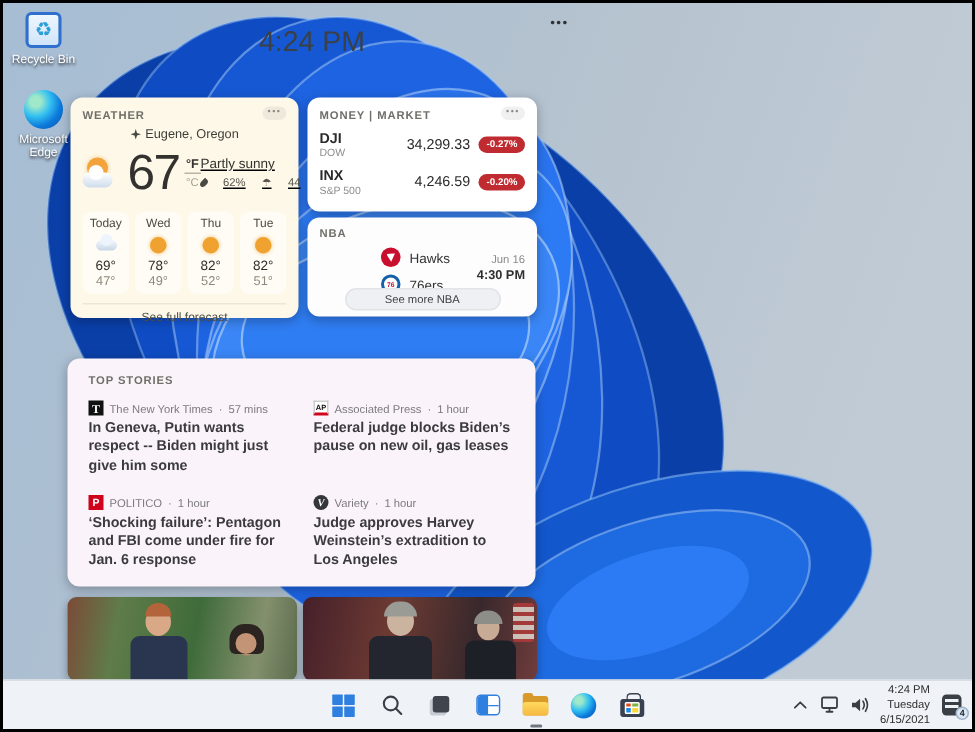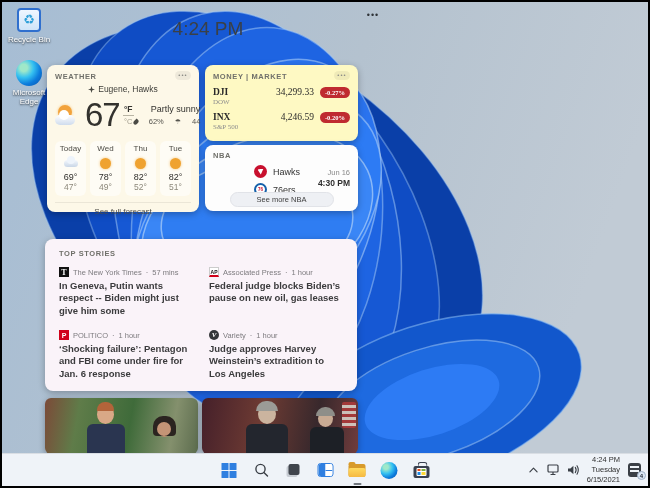--- a/index.html
+++ b/index.html
@@ -33,39 +33,39 @@
   .wx-main { display:flex; align-items:center; margin-top:2px; }
   .wx-bigicon { position:relative; width:26px; height:20px; flex:0 0 auto; }
   .wx-sun { position:absolute; left:3px; top:0; width:14px; height:14px; border-radius:50%; background:#f2a33c; box-shadow:0 0 3px #f6c87f; }
   .wx-cloud { position:absolute; left:0; bottom:0; width:20px; height:10px; border-radius:8px; background:linear-gradient(#ffffff,#cfdced); }
   .wx-cloud::before { content:""; position:absolute; left:4px; top:-5px; width:10px; height:10px; border-radius:50%; background:#fff; }
   .wx-temp { font-size:33px; font-weight:300; color:#33322e; margin-left:4px; letter-spacing:-1px; }
   .wx-units { margin-left:3px; text-align:center; }
   .wx-f { font-size:8.5px; font-weight:700; color:#33322e; }
   .wx-units hr { border:none; border-top:1px solid #b9b5a4; margin:1px 0; width:11px; }
   .wx-c { font-size:7.5px; color:#a09c8c; }
-  .wx-right { margin-left:auto; text-align:right; }
+  .wx-right { margin-left:auto; text-align:left;text-decoration:underline; }
   .wx-cond { font-size:9px; color:#33322e; }
   .wx-stats { display:flex; align-items:center; justify-content:flex-end; gap:11px; margin-top:3px; font-size:7.5px; color:#55544e; }
   .drop { width:4px; height:6px; background:#4a4a44; border-radius:0 50% 50% 50%; transform:rotate(45deg); }
   .umb { font-size:7px; color:#55544e; }
   .wx-grid { display:grid; grid-template-columns:repeat(4,1fr); gap:4px; margin-top:7px; }
   .wx-col { background:rgba(255,255,255,.55); border-radius:6px; padding:3px 0 4px; text-align:center; }
   .wx-day { font-size:8px; color:#4b4a44; }
   .wx-colicon { height:14px; display:flex; align-items:center; justify-content:center; margin:3px 0 2px; }
   .mini-sun { width:11px; height:11px; border-radius:50%; background:#efa230; box-shadow:0 0 3px #f5c579; }
   .mini-cloud { position:relative; width:14px; height:7px; border-radius:6px; background:linear-gradient(#f4f8fd,#c9d6e6); }
   .mini-cloud::before { content:""; position:absolute; left:3px; top:-4px; width:8px; height:8px; border-radius:50%; background:#eef4fb; }
   .wx-hi { font-size:9px; color:#2e2d29; }
   .wx-lo { font-size:8.5px; color:#8d897b; }
   .wx-footer { margin-top:6px; border-top:1px solid rgba(0,0,0,.07); padding-top:4px; text-align:center; font-size:8px; color:#4e4d47; cursor:pointer; }
 
   
-  .market { left:203px; top:63px; width:153px; height:76px; background:#fef9c3; padding:7px 8px; }
-  .mk-row { display:flex; align-items:flex-start; margin-top:6px;font-family:Liberation Serif, serif; }
+  .market { left:203px; top:63px; width:153px; height:76px; background:#ffffff; padding:7px 8px; }
+  .mk-row { display:flex; align-items:center; margin-top:6px; }
   .mk-sym { width:44px; }
   .mk-tick { font-size:9.5px; font-weight:700; color:#2a2a2a; }
   .mk-name { font-size:7px; color:#8e8e8e; margin-top:1px; }
   .mk-val { margin-left:auto; font-size:9.5px; color:#2a2a2a; }
   .mk-badge { margin-left:6px; background:#bf2b30; color:#fff; font-size:6.5px; font-weight:700; border-radius:7px; padding:2px 5px; cursor:pointer; }
 
   
   .nba { left:203px; top:143px; width:153px; height:66px; background:#fdfdfd; padding:6px 8px 5px; }
   .nba-body { display:flex; margin-top:5px; }
   .team-row { display:flex; align-items:center; gap:6px; margin-bottom:5px;padding-left:41px; }
@@ -177,21 +177,21 @@
   <div class="panel-clock">4:24 PM</div>
   <div class="panel-menu">•••</div>
 
   <div class="card weather">
     <div class="card-title">WEATHER</div>
     <div class="ellipsis-btn">•••</div>
     <div class="wx-loc">
       <svg width="7" height="7" viewBox="0 0 10 10">
           <path d="M5 0 L6.2 3.8 L10 5 L6.2 6.2 L5 10 L3.8 6.2 L0 5 L3.8 3.8 Z" fill="#4a4a44"></path>
         </svg>
-      <span>Eugene, Hawks</span>
+      <span>Eugene, Oregon</span>
     </div>
     <div class="wx-main">
       <div class="wx-bigicon">
           <div class="wx-sun"></div>
           <div class="wx-cloud"></div>
         </div>
       <div class="wx-temp">67</div>
       <div class="wx-units">
         <div class="wx-f">°F</div>
         <hr>

